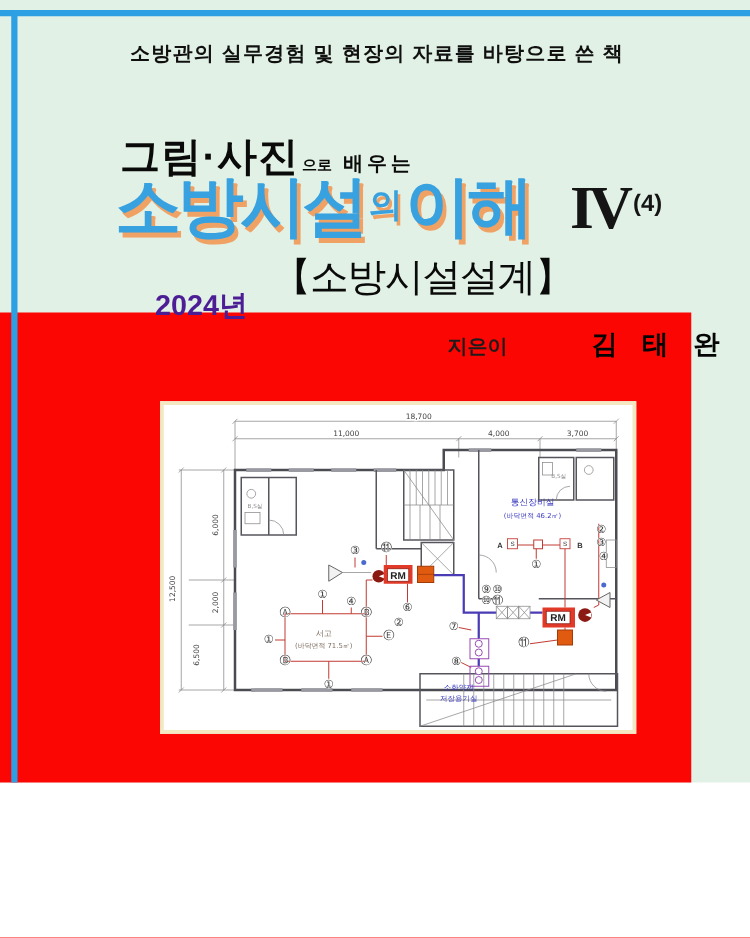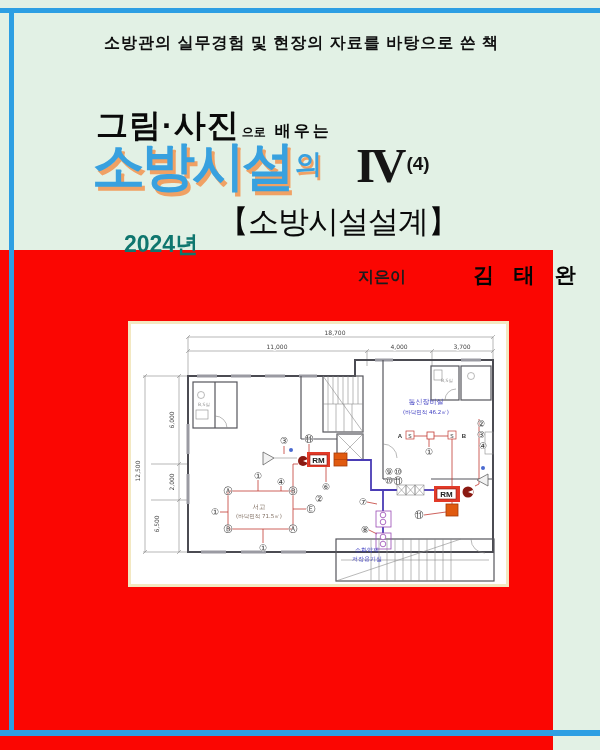--- a/index.html
+++ b/index.html
@@ -1,16 +1,16 @@
 <!DOCTYPE html>
 <html><head>
 <meta charset="utf-8">
 <style>
   html,body{margin:0;padding:0;}
-  .page{position:relative;width:600px;height:750px;background:#E2F1E5;overflow:hidden;
+  .page{position:relative;width:600px;height:626px;background:#E2F1E5;overflow:hidden;
         font-family:"Liberation Sans","DejaVu Sans",sans-serif;}
   .red-block{position:absolute;left:0;top:250px;width:553px;height:500px;background:#FB0602;z-index:1;}
   .bline{position:absolute;background:#2D9FE3;z-index:2;}
   .bline.top{left:0;top:8px;width:600px;height:5px;}
   .bline.left{left:9px;top:8px;width:5px;height:727px;}
   .bline.bottom{left:0;top:730px;width:600px;height:6px;}
   .content{position:absolute;inset:0;z-index:3;}
   .tagline{position:absolute;left:104px;top:33px;font-size:16px;font-weight:bold;color:#101010;letter-spacing:1px;white-space:nowrap;}
   .subtitle{position:absolute;left:96px;top:104px;color:#0a0a0a;font-weight:bold;white-space:nowrap;}
   .subtitle .lead{font-size:32px;letter-spacing:1px;}
@@ -18,21 +18,21 @@
   .subtitle .tail{font-size:16px;margin-left:9px;letter-spacing:3px;}
   .title-row{position:absolute;left:92px;top:139px;display:flex;align-items:center;line-height:1;white-space:nowrap;}
   .title-big{font-size:53px;font-weight:800;color:#38A1DF;letter-spacing:-3px;
              text-shadow:3px 4px 0 #F0A164;}
   .title-small{font-size:27px;font-weight:800;color:#38A1DF;letter-spacing:0;
                text-shadow:2px 3px 0 #F0A164;padding:0 2px 3px 3px;}
   .volume{font-family:"Liberation Serif","DejaVu Serif",serif;font-size:49px;font-weight:700;
           color:#151515;margin-left:32px;letter-spacing:-4px;}
   .volume-note{font-size:19px;font-weight:bold;color:#151515;padding-bottom:5px;margin-left:4px;}
   .edition{position:absolute;left:218px;top:201px;font-size:31px;font-weight:400;color:#0a0a0a;letter-spacing:-1px;white-space:nowrap;}
-  .year{position:absolute;left:124px;top:229px;font-size:23px;font-weight:800;color:#0f766e;}
+  .year{position:absolute;left:124px;top:229px;font-size:23px;font-weight:800;color:#4c1d95;}
   .author{position:absolute;left:358px;top:261px;display:flex;align-items:baseline;white-space:nowrap;gap:39px;}
   .author .label{font-size:16px;font-weight:bold;color:#1c1c1c;}
   .author .name{font-size:21px;font-weight:800;color:#050505;margin-left:28px;letter-spacing:7px;}
   .plan-box{position:absolute;left:128px;top:321px;width:375px;height:260px;background:#ffffff;
             border:3px solid #F3E8C2;}
   .publisher{position:absolute;left:0;top:695px;width:553px;text-align:center;
              font-size:20px;font-weight:800;color:#0a0a0a;letter-spacing:2px;}
   
   .plan-box svg{display:block;}
   .wall{fill:none;stroke:#4b4b52;stroke-width:2;}
@@ -62,20 +62,21 @@
 
     <div class="tagline">소방관의 실무경험 및 현장의 자료를 바탕으로 쓴 책</div>
 
     <div class="subtitle">
       <span class="lead">그림·사진</span><span class="particle">으로</span><span class="tail">배우는</span>
     </div>
 
     <div class="title-row">
       <span class="title-big">소방시설</span>
       <span class="title-small">의</span>
+      <span class="title-big">이해</span>
       <span class="volume">IV</span>
       <span class="volume-note">(4)</span>
     </div>
 
     <div class="edition">【소방시설설계】</div>
     <div class="year">2024년</div>
 
     <div class="author">
       <span class="label">지은이</span>
       <span class="name">김 태 완</span>

